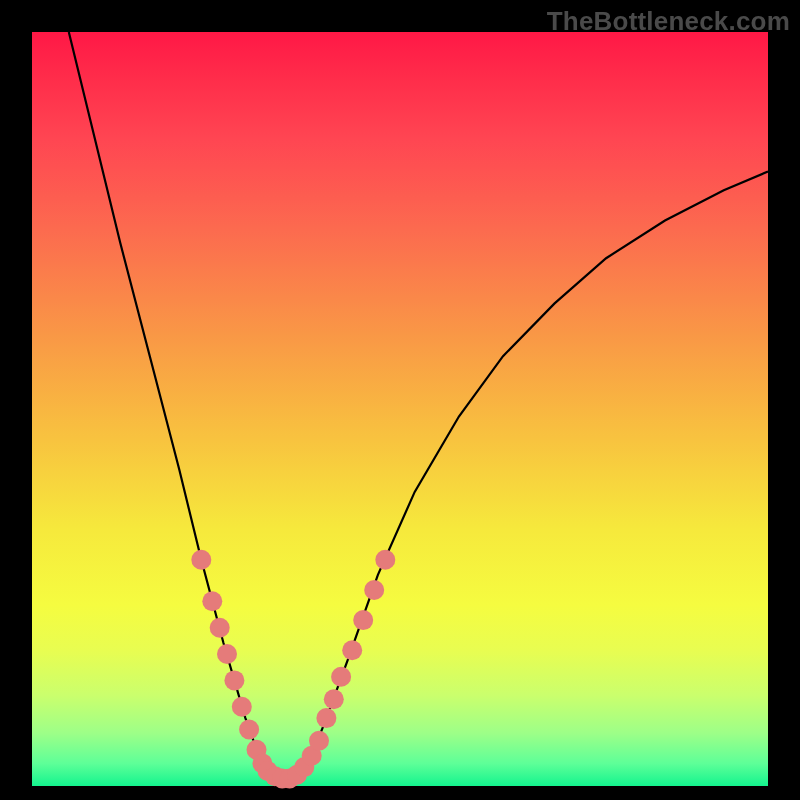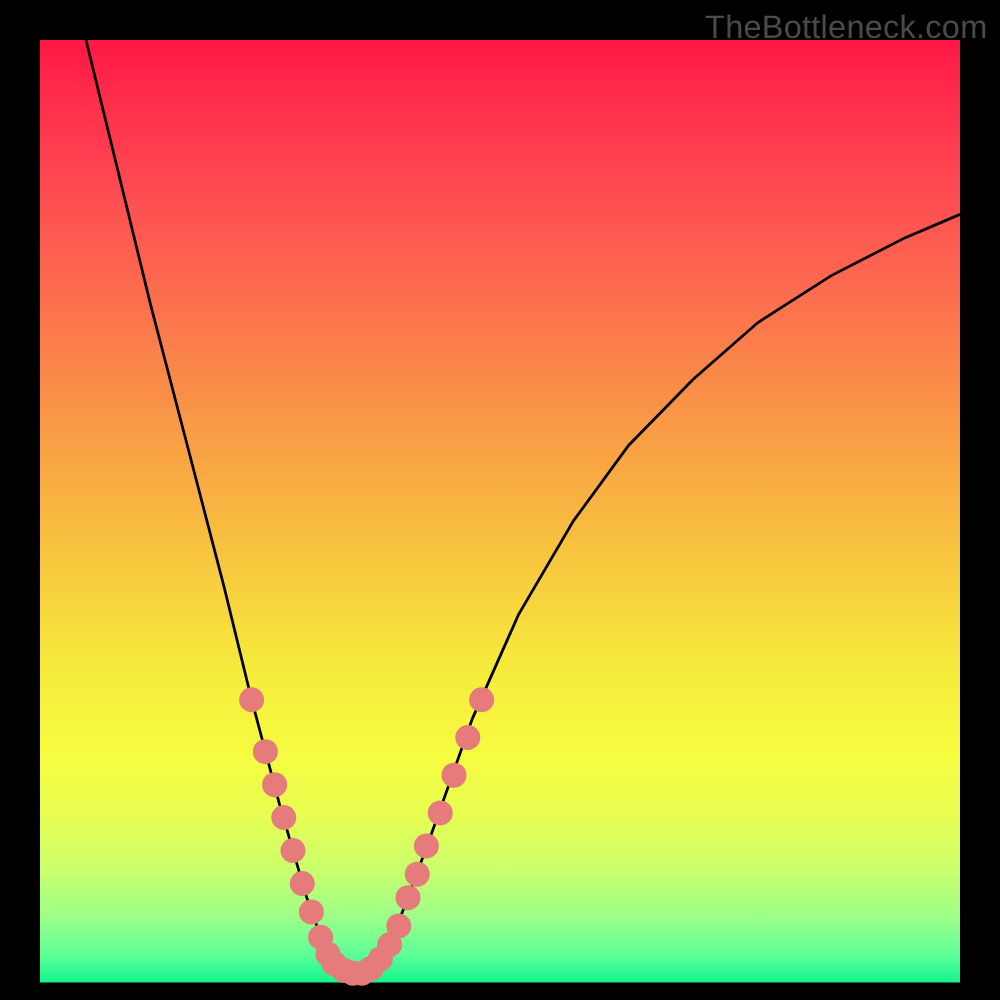--- a/index.html
+++ b/index.html
@@ -39,21 +39,21 @@
       #5eff98 97%,
       #14f48e 100%
     );
   }
   .watermark {
     position: absolute;
     top: 6px;
     right: 10px;
     color: #4a4a4a;
     font-size: 26px;
-    font-weight: 400;
+    font-weight: 700;
     letter-spacing: 0.2px;
     z-index: 5;
   }
   svg.curve-layer {
     position: absolute;
     left: 0;
     top: 0;
     width: 736px;
     height: 754px;
     overflow: visible;

